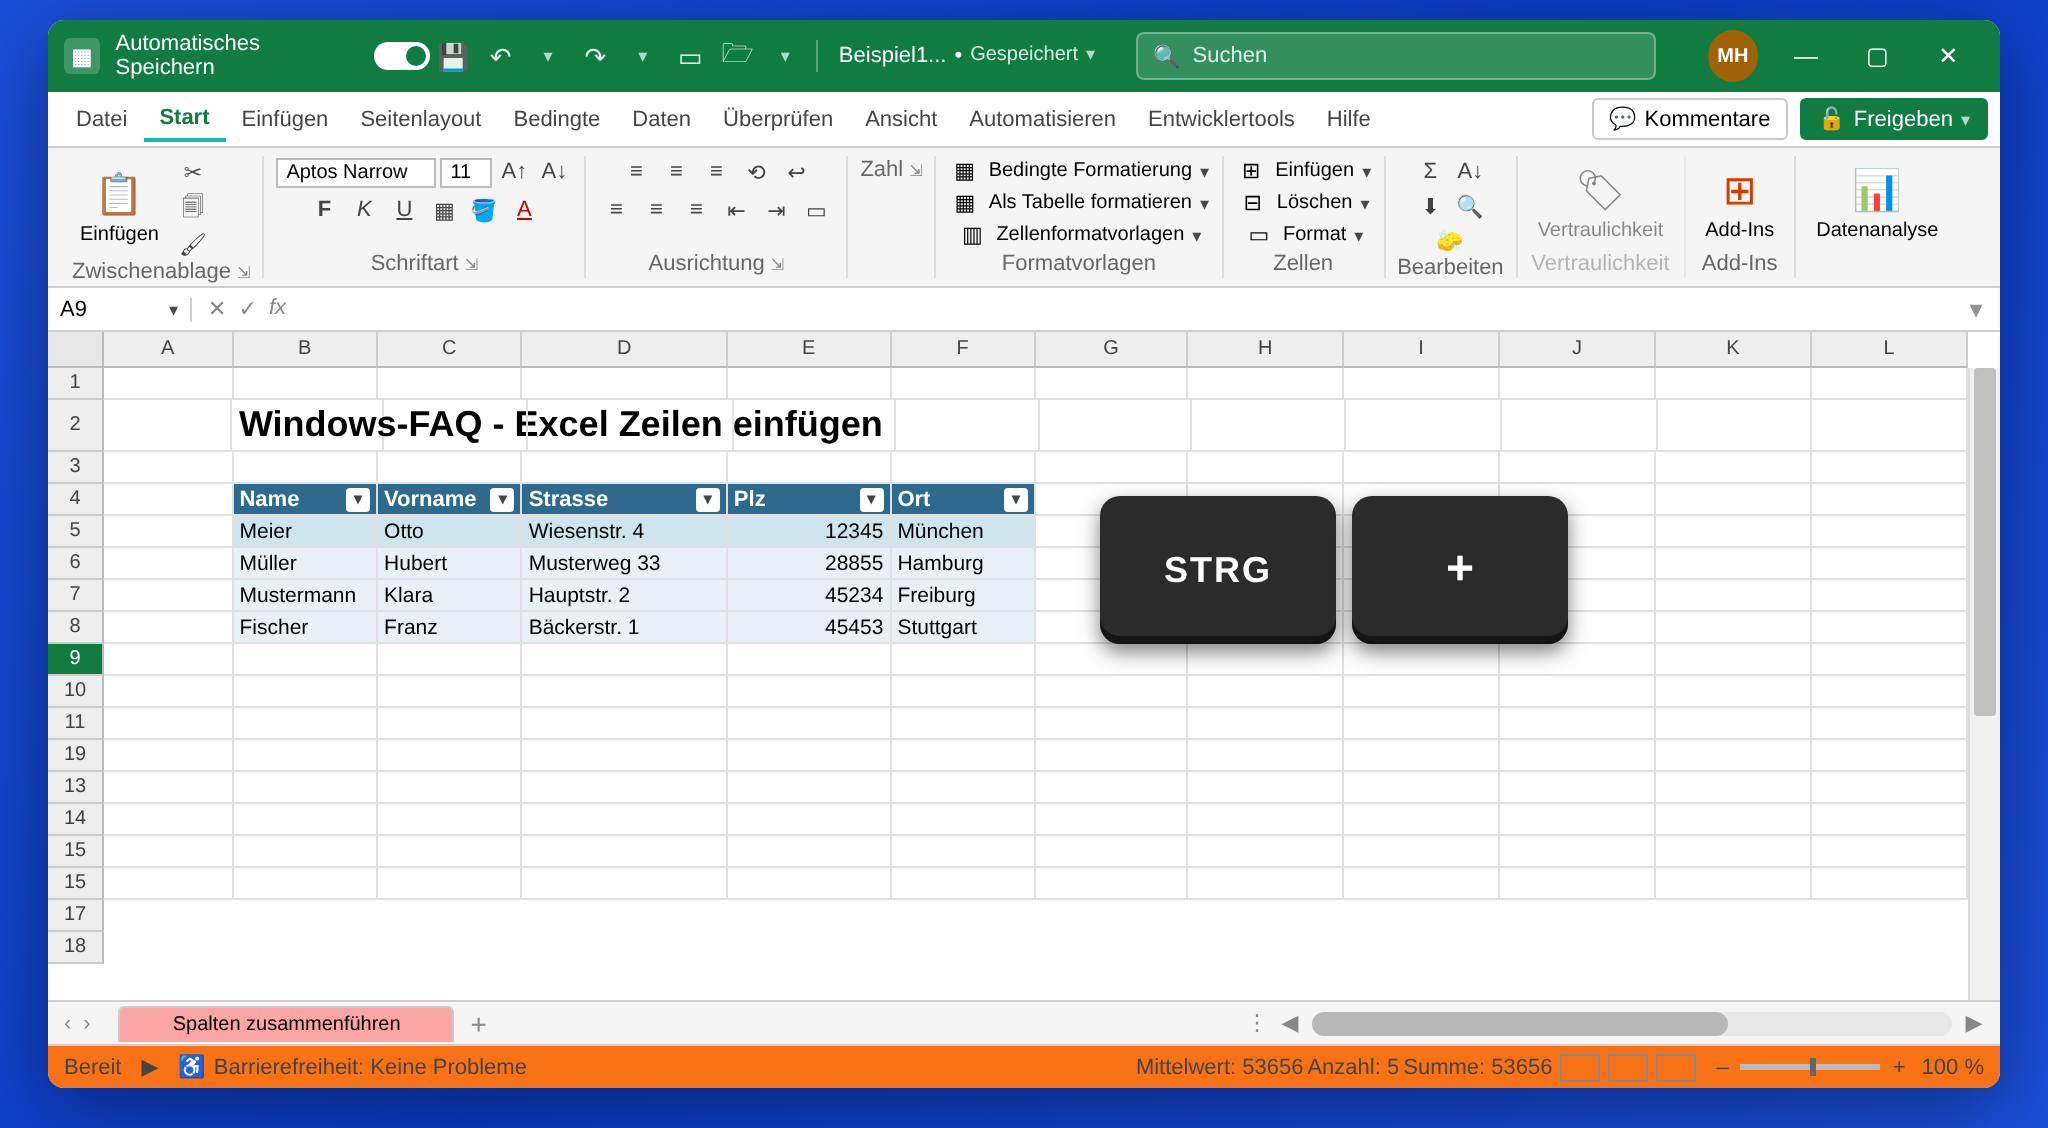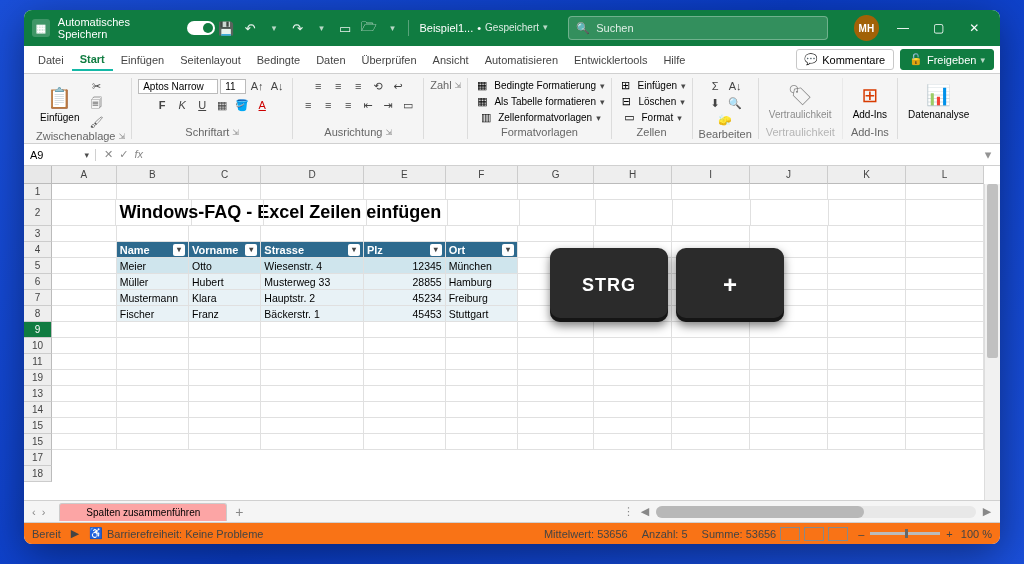--- a/index.html
+++ b/index.html
@@ -88,21 +88,21 @@
 .st{background:#fca5a5;border:1px solid #ccc;border-bottom:none;padding:3px 26px;font-size:10px;border-radius:3px 3px 0 0;margin-left:6px}
 .st-add{width:24px;text-align:center;color:#888;font-size:14px;cursor:pointer}
 .hscroll-wrap{flex:1;display:flex;align-items:center;justify-content:flex-end;padding-right:6px;gap:4px}
 .hscroll{width:320px;height:12px;background:#e8e8e8;border-radius:6px;position:relative}
 .hscroll .thumb{position:absolute;left:0;top:0;bottom:0;width:65%;background:#b8b8b8;border-radius:6px}
 .hscroll-btn{width:14px;color:#888;text-align:center}
 
 
 .status{height:22px;background:#f97316;border-top:1px solid #d0d0d0;display:flex;align-items:center;padding:0 8px;font-size:10px;color:#444}
 .status .spacer{flex:1}
-.status .v{margin-left:14px}
+.status .v{margin-left:2px}
 .view-btn{width:20px;height:14px;border:1px solid #888;margin-left:4px;cursor:pointer}
 .zoom-slider{width:70px;height:3px;background:#bbb;margin:0 6px;position:relative}
 .zoom-slider::after{content:"";position:absolute;left:50%;top:-3px;width:3px;height:9px;background:#666}
 
 
 .key{position:absolute;background:#2b2b2b;color:#fff;border-radius:10px;box-shadow:inset 0 -4px 0 rgba(0,0,0,.5),0 4px 10px rgba(0,0,0,.5);display:flex;align-items:center;justify-content:center;font-size:18px;font-weight:600}
 .key.strg{top:248px;left:550px;width:118px;height:74px;letter-spacing:1px}
 .key.plus{top:248px;left:676px;width:108px;height:74px;font-size:24px}
 
 

